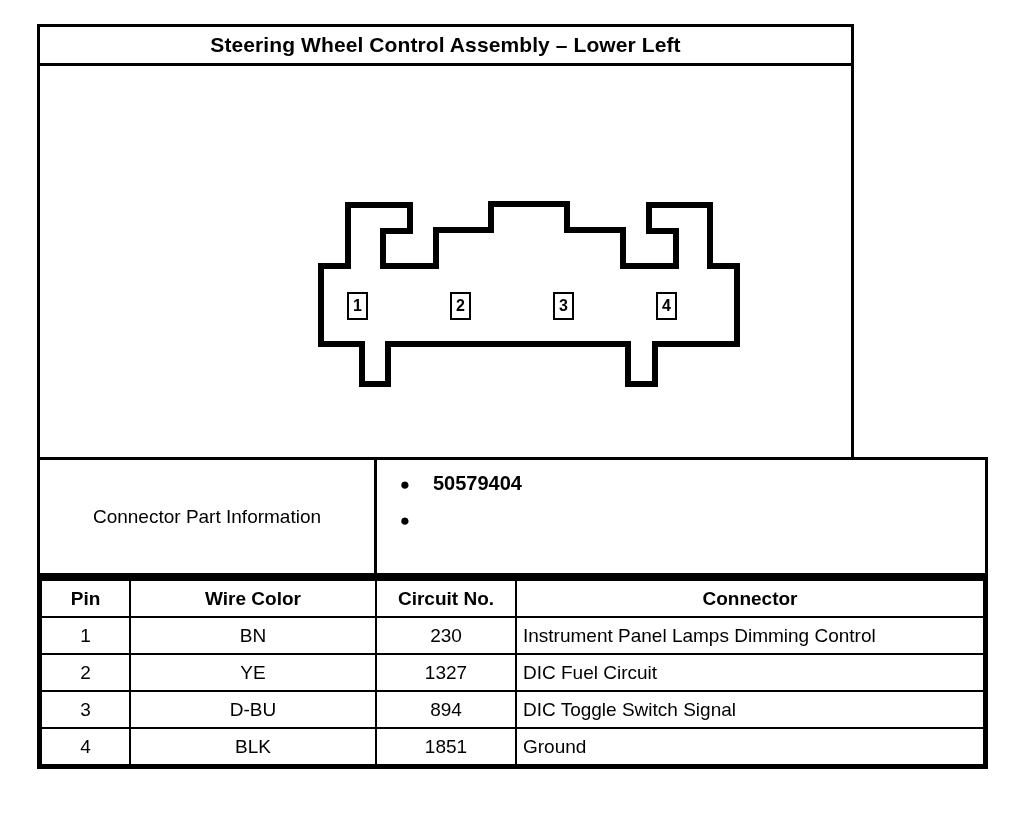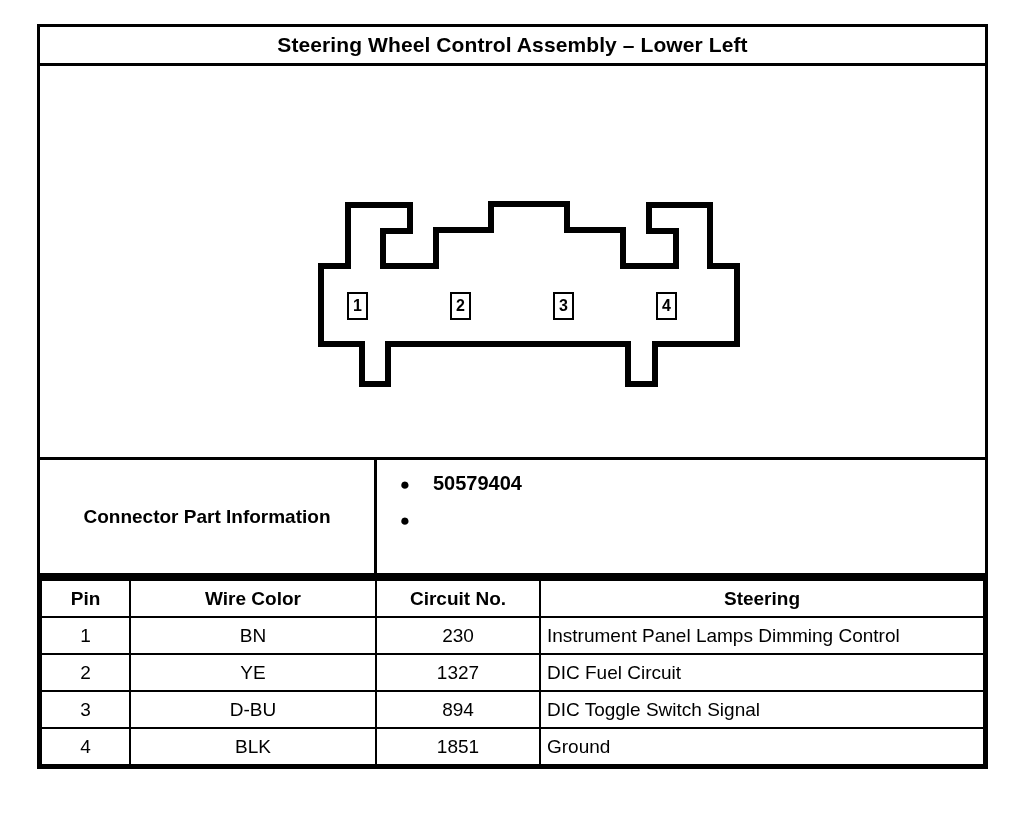--- a/index.html
+++ b/index.html
@@ -22,21 +22,21 @@
     top: 0;
     width: 1024px;
     height: 820px;
   }
 
   
   .block-top {
     position: absolute;
     left: 37px;
     top: 24px;
-    width: 951px;
+    width: 817px;
     box-sizing: border-box;
     border: 3px solid #000;
     border-bottom: none;
   }
 
   .title-bar {
     box-sizing: border-box;
     height: 39px;
     border-bottom: 3px solid #000;
     display: flex;
@@ -95,21 +95,21 @@
     box-sizing: border-box;
     width: 337px;
     border-right: 3px solid #000;
     display: flex;
     align-items: center;
     justify-content: center;
     padding: 0 6px;
   }
   .info-label-text {
     font-size: 19px;
-    font-weight: bold;
+    font-weight: normal;
     text-align: center;
     white-space: nowrap;
   }
   .info-list-cell {
     box-sizing: border-box;
     flex: 1;
     padding: 13px 0 0 0;
   }
   .info-item {
     display: flex;
@@ -153,21 +153,21 @@
     font-weight: normal;
     line-height: 1;
     box-sizing: border-box;
   }
   table.pin-table th {
     font-weight: bold;
     text-align: center;
   }
   .col-pin     { width: 89px;  text-align: center; margin-top: 32px; }
   .col-color   { width: 246px; text-align: center; }
-  .col-circuit { width: 164px; text-align: center; }
+  .col-circuit { width: 140px; text-align: center; }
   .col-func    { text-align: left; }
   td.col-func  { padding-left: 7px; }
 </style>
 </head>
 <body>
 
 <div id="sheet">
 
   <div class="block-top">
 
@@ -277,21 +277,21 @@
     </div>
   </div>
 
   <div class="block-table">
     <table class="pin-table">
       <thead>
         <tr>
           <th class="col-pin">Pin</th>
           <th class="col-color">Wire Color</th>
           <th class="col-circuit">Circuit No.</th>
-          <th class="col-func">Steering</th>
+          <th class="col-func">Connector</th>
         </tr>
       </thead>
       <tbody>
         <tr>
           <td class="col-pin">1</td>
           <td class="col-color">BN</td>
           <td class="col-circuit">230</td>
           <td class="col-func">Instrument Panel Lamps Dimming Control</td>
         </tr>
         <tr>

